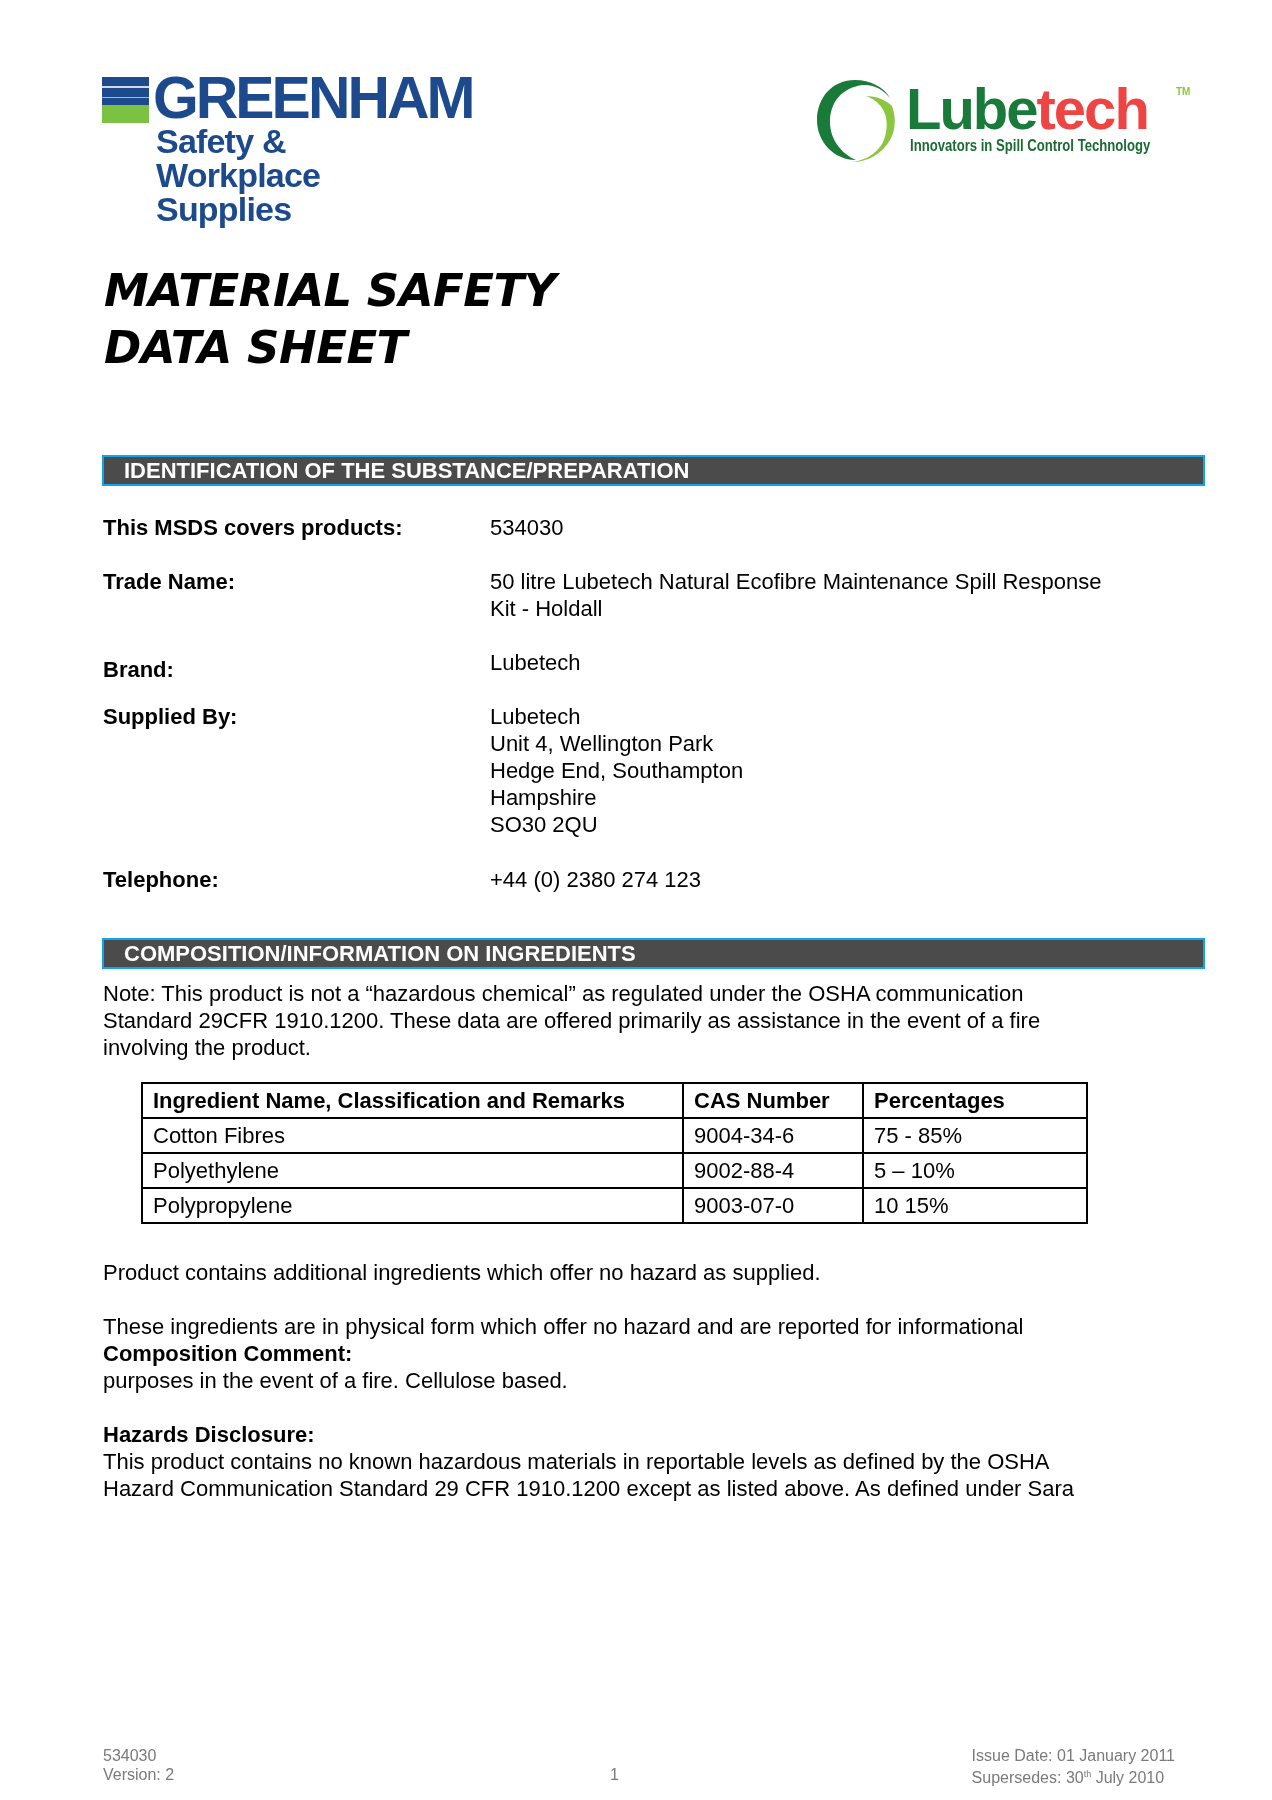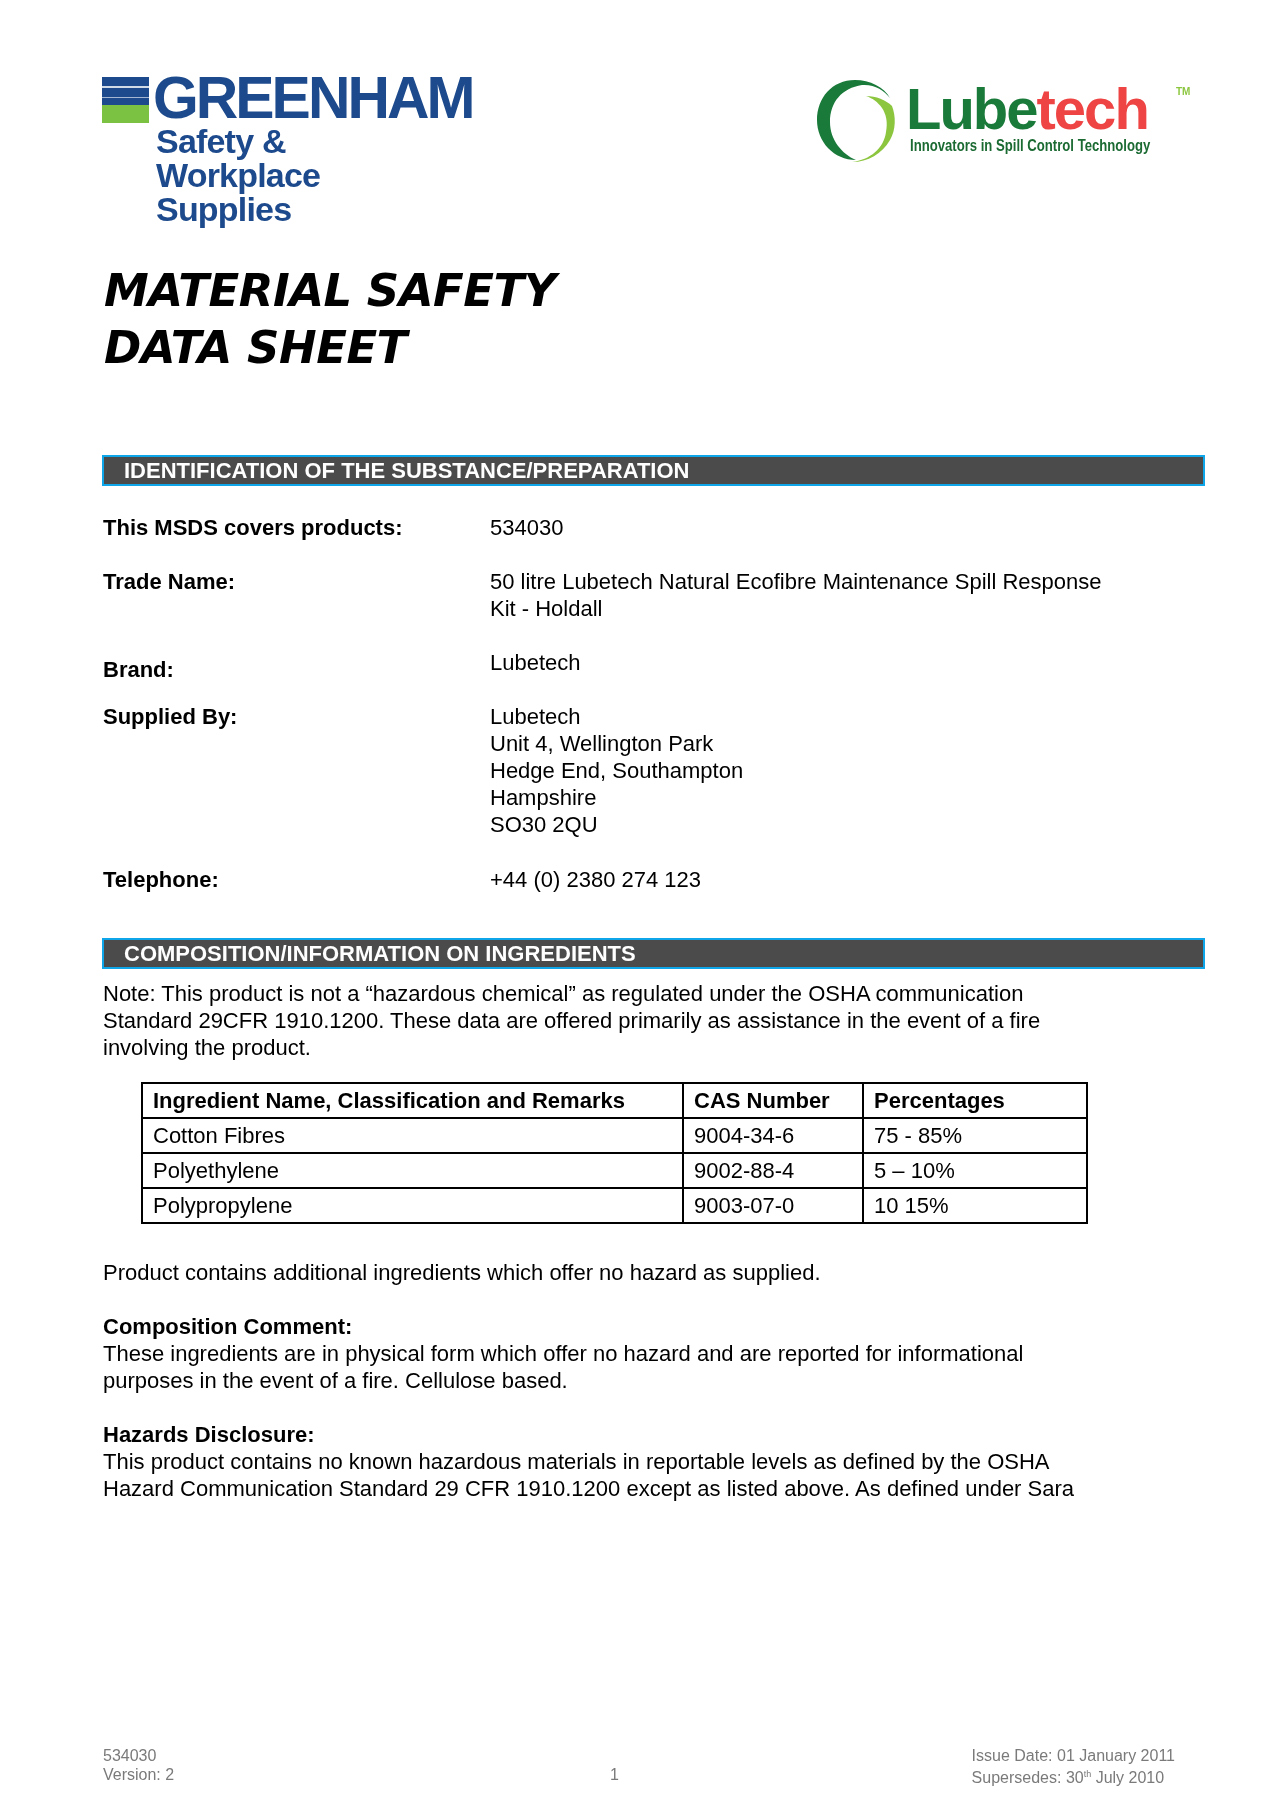--- a/index.html
+++ b/index.html
@@ -132,22 +132,22 @@
     <td>Polypropylene</td>
     <td>9003-07-0</td>
     <td>10 15%</td>
   </tr>
 </tbody>
   </table>
 
 <div class="abs para" style="top:1259px;">Product contains additional ingredients which offer no hazard as supplied.</div>
 
 <div class="abs para" style="top:1313px;">
+  <div>These ingredients are in physical form which offer no hazard and are reported for informational</div>
   <div style="font-weight:bold;">Composition Comment:</div>
-  <div>These ingredients are in physical form which offer no hazard and are reported for informational</div>
   <div>purposes in the event of a fire. Cellulose based.</div>
 </div>
 
 <div class="abs para" style="top:1421px;">
   <div style="font-weight:bold;">Hazards Disclosure:</div>
   <div>This product contains no known hazardous materials in reportable levels as defined by the OSHA</div>
   <div>Hazard Communication Standard 29 CFR 1910.1200 except as listed above. As defined under Sara</div>
 </div>
 
 <div class="abs foot" style="left:103px; top:1746px;">

